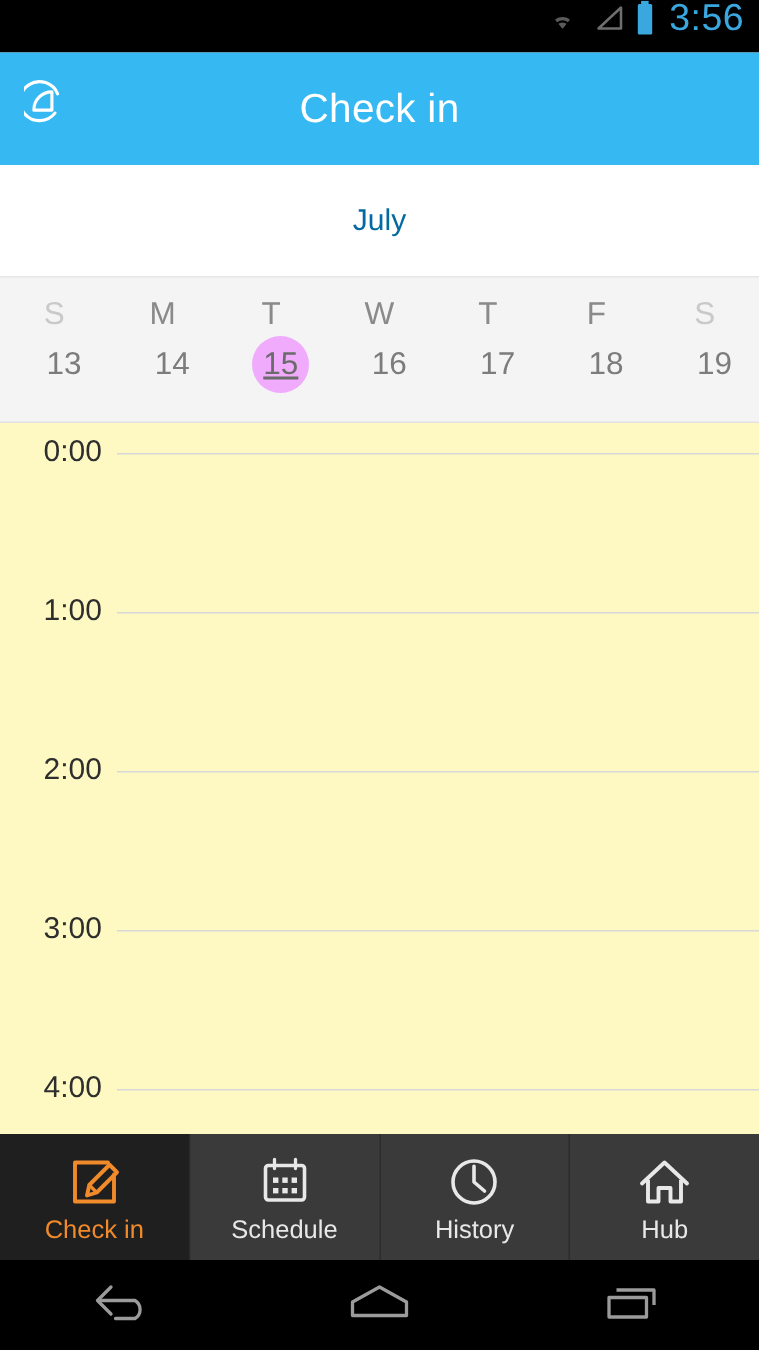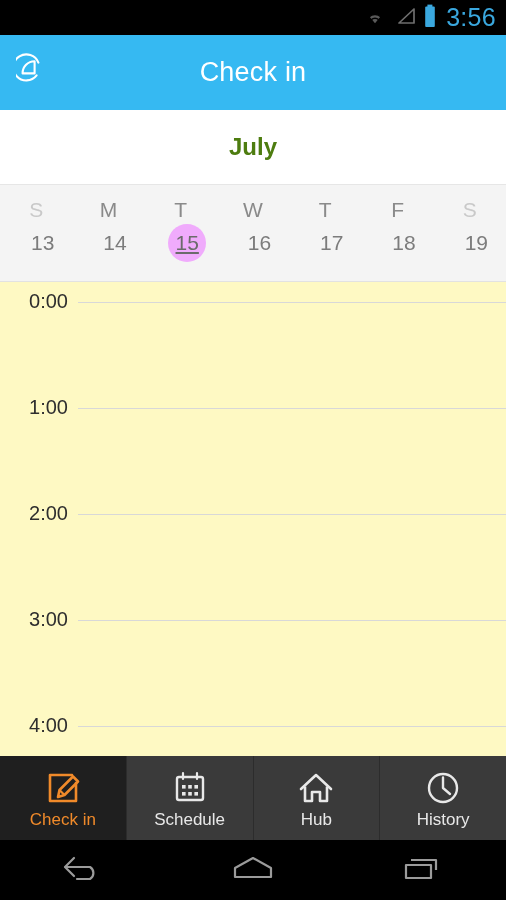--- a/index.html
+++ b/index.html
@@ -19,21 +19,21 @@
     display: flex;
     flex-direction: column;
     background: #ffffff;
   }
 
   
   .status-bar {
     height: 35px;
     background: #000000;
     display: flex;
-    align-items: center;
+    align-items: flex-start;
     justify-content: flex-end;
     padding-right: 10px;
     flex: 0 0 35px;
   }
   .status-icons {
     display: flex;
     align-items: center;
     gap: 7px;
   }
   .status-time {
@@ -74,23 +74,23 @@
 
   
   .month-bar {
     flex: 0 0 74px;
     background: #ffffff;
     display: flex;
     align-items: center;
     justify-content: center;
   }
   .month-label {
-    color: #4d7c0f;
-    font-size: 24px;
-    font-weight: 700;
+    color: #0369a1;
+    font-size: 20px;
+    font-weight: 400;
   }
 
   
   .week-strip {
     flex: 0 0 98px;
     background: #f4f4f4;
     border-top: 1px solid #e6e6e6;
     border-bottom: 1px solid #e2e2e2;
     display: flex;
     align-items: flex-start;
@@ -321,35 +321,35 @@
         <rect x="19.2" y="25" width="3.6" height="3.6"></rect>
         <rect x="25.4" y="25" width="3.6" height="3.6"></rect>
       </g>
     </svg>
         </span>
         <span class="tab-label">Schedule</span>
       </div>
       <div class="tab-item">
         <span class="tab-icon">
           <svg width="42" height="42" viewBox="0 0 42 42">
+      <circle cx="21" cy="21" r="14" fill="none" stroke="#e8e8e8" stroke-width="2.4"></circle>
+      <path d="M21 10.5 L21 21 L28 27" fill="none" stroke="#e8e8e8" stroke-width="2.4" stroke-linecap="round" stroke-linejoin="round"></path>
+    </svg>
+        </span>
+        <span class="tab-label">History</span>
+      </div>
+      <div class="tab-item">
+        <span class="tab-icon">
+          <svg width="42" height="42" viewBox="0 0 42 42">
       <path d="M6 22 L21 8 L36 22" fill="none" stroke="#e8e8e8" stroke-width="2.6" stroke-linejoin="round" stroke-linecap="round"></path>
       <path d="M10 19.5 L10 34 L17 34 L17 25 L25 25 L25 34 L32 34 L32 19.5" fill="none" stroke="#e8e8e8" stroke-width="2.6" stroke-linejoin="round"></path>
     </svg>
         </span>
         <span class="tab-label">Hub</span>
       </div>
-      <div class="tab-item">
-        <span class="tab-icon">
-          <svg width="42" height="42" viewBox="0 0 42 42">
-      <circle cx="21" cy="21" r="14" fill="none" stroke="#e8e8e8" stroke-width="2.4"></circle>
-      <path d="M21 10.5 L21 21 L28 27" fill="none" stroke="#e8e8e8" stroke-width="2.4" stroke-linecap="round" stroke-linejoin="round"></path>
-    </svg>
-        </span>
-        <span class="tab-label">History</span>
-      </div>
     </div>
 
   <div class="sys-nav">
     <div class="sys-btn">
       <span>
         <svg width="56" height="34" viewBox="0 0 56 34">
           <path d="M18 7 L9 16 L18 25" fill="none" stroke="#9b9b9b" stroke-width="2.2" stroke-linecap="round" stroke-linejoin="round"></path>
           <path d="M9.5 16 L34 16 A7 7 0 0 1 34 28 L21 28" fill="none" stroke="#9b9b9b" stroke-width="2.2" stroke-linecap="round" stroke-linejoin="round"></path>
         </svg>
       </span>

